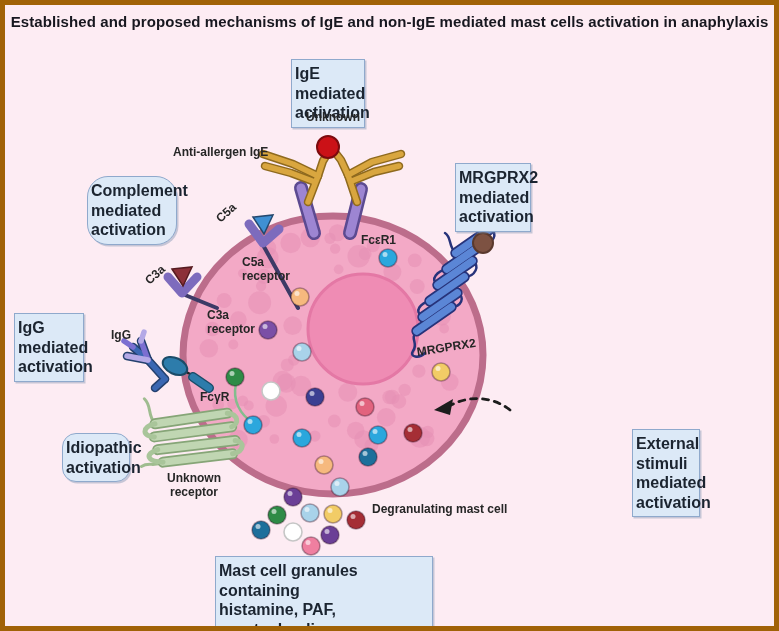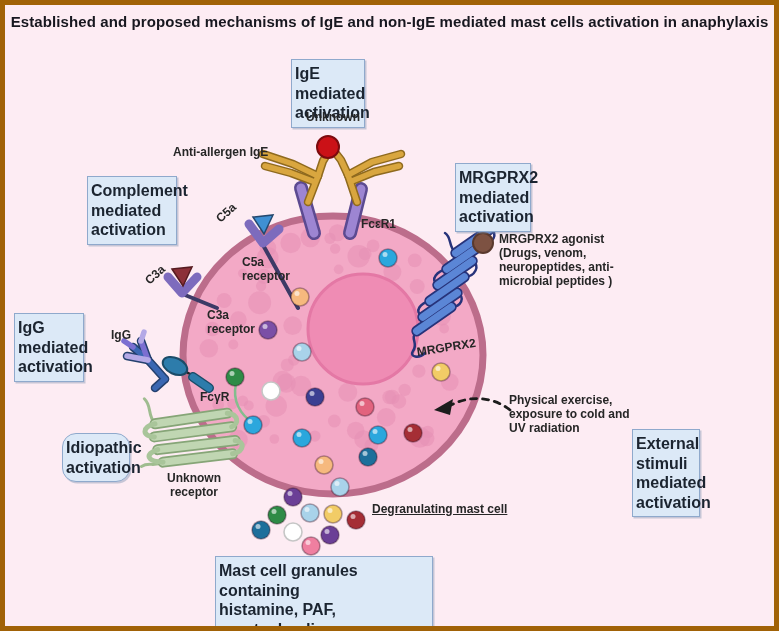--- a/index.html
+++ b/index.html
@@ -275,21 +275,21 @@
       <path d="M505,405 C490,393 468,389 446,400" fill="none" stroke="#1c1c1c" stroke-width="2.8" stroke-dasharray="6 6" stroke-linecap="round"></path>
       <polygon points="429,405 448,394 445,410" fill="#1c1c1c"></polygon>
     </g>
   </svg>
 
   <div class="title">Established and proposed mechanisms of IgE and non-IgE mediated mast cells activation in anaphylaxis</div>
 
   <div class="callout" style="left:286px;top:54px;width:74px;">IgE
 mediated
 activation</div>
-  <div class="callout" style="left:82px;top:171px;width:90px;">Complement
+  <div class="callout" style="left:82px;top:171px;width:90px;border-radius:21px;">Complement
 mediated
 activation</div>
   <div class="callout" style="left:450px;top:158px;width:76px;">MRGPRX2
 mediated
 activation</div>
   <div class="callout" style="left:9px;top:308px;width:70px;">IgG
 mediated
 activation</div>
   <div class="callout" style="left:57px;top:428px;width:68px;border-radius:14px;">Idiopathic
 activation</div>
@@ -303,28 +303,21 @@
 various cytokines/chemokines</div>
 
   <div class="lbl" style="left:301px;top:105px;">Unknown</div>
   <div class="lbl" style="left:168px;top:140px;">Anti-allergen IgE</div>
   <div class="lbl rot" style="left:213px;top:208px;transform:rotate(-42deg);">C5a</div>
   <div class="lbl" style="left:237px;top:250px;">C5a
 receptor</div>
   <div class="lbl rot" style="left:142px;top:270px;transform:rotate(-42deg);">C3a</div>
   <div class="lbl" style="left:202px;top:303px;">C3a
 receptor</div>
-  <div class="lbl" style="left:356px;top:212px;">FcεR1</div>
+  <div class="lbl" style="left:356px;top:228px;">FcεR1</div>
   <div class="lbl" style="left:106px;top:323px;">IgG</div>
   <div class="lbl" style="left:195px;top:385px;text-align:right;">FcγR</div>
   <div class="lbl" style="left:156px;top:466px;width:66px;text-align:center;">Unknown
 receptor</div>
-  <div class="lbl" style="left:494px;top:227px;">MRGPRX2 agonist
-(Drugs, venom,
-neuropeptides, anti-
-microbial peptides )</div>
   <div class="lbl rot" style="left:412px;top:340px;transform:rotate(-9deg);">MRGPRX2</div>
-  <div class="lbl" style="left:504px;top:388px;">Physical exercise,
-exposure to cold and
-UV radiation</div>
-  <div class="lbl" style="left:367px;top:497px;text-decoration:underline;">Degranulating mast cell</div>
+  <div class="lbl" style="left:367px;top:497px;">Degranulating mast cell</div>
 
 </div>
 
 </body></html>

